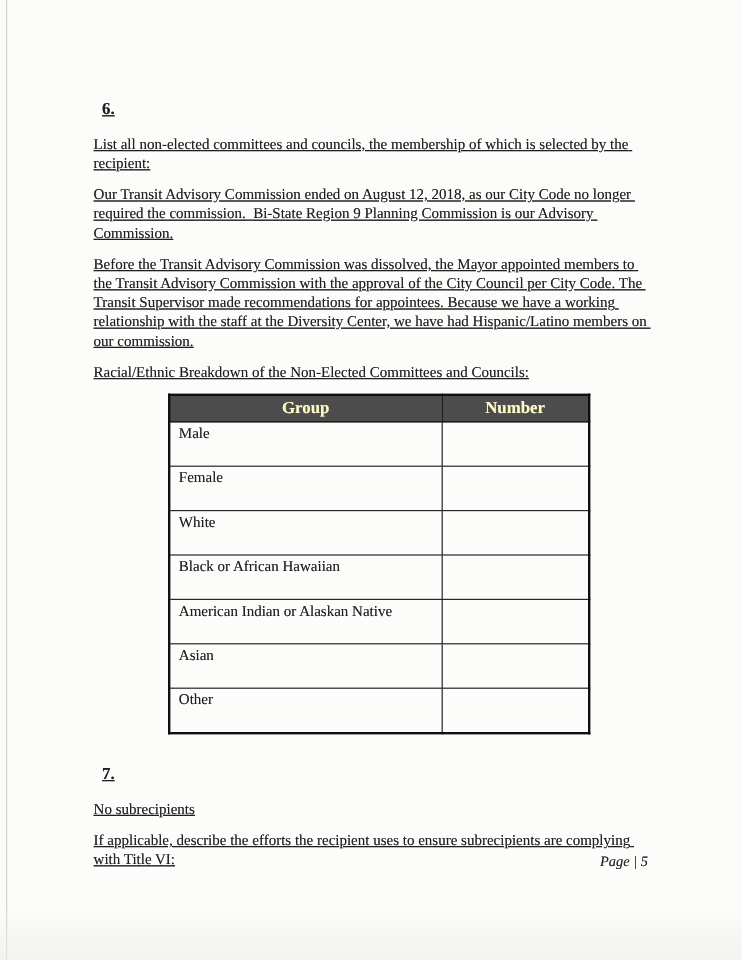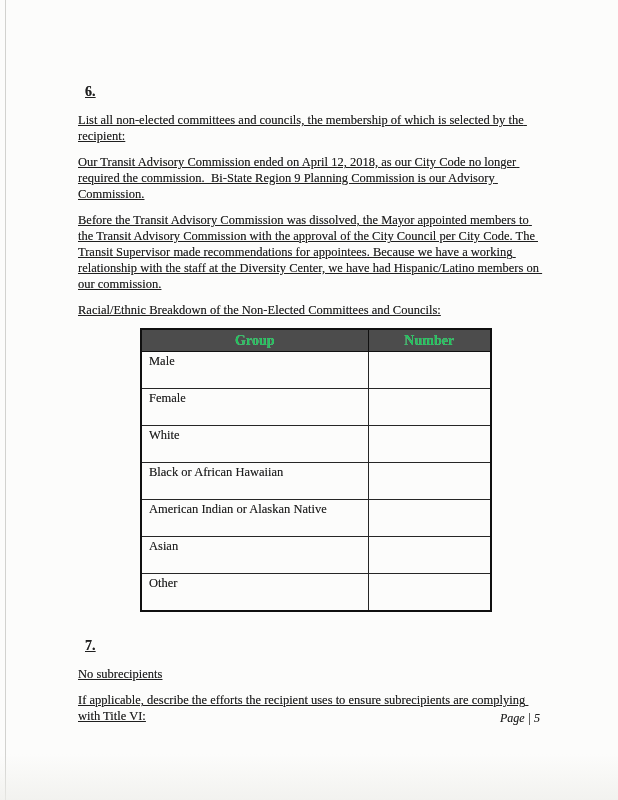--- a/index.html
+++ b/index.html
@@ -66,21 +66,21 @@
     border-collapse: collapse;
     margin-left: 62px;
     width: 350px;
     table-layout: fixed;
     border: 2px solid #101010;
   }
   table.breakdown col.col-group  { width: 227px; }
   table.breakdown col.col-number { width: 123px; }
   table.breakdown th {
     background: #4c4c4c;
-    color: #22c55e;
+    color: #fef9c3;
     font-size: 14px;
     font-weight: bold;
     text-align: center;
     padding: 2px 4px;
     border: 1px solid #101010;
     line-height: 17px;
     text-shadow: 0 0 0.6px rgba(255,255,255,0.6);
   }
   table.breakdown td {
     font-size: 12.5px;
@@ -106,21 +106,21 @@
 </head>
 <body>
 
 <div class="scan-edge"></div>
 
 <div class="page-content">
 
   <div class="doc-text">
     <div class="section-heading">6.</div>
     <p class="para">List all non-elected committees and councils, the membership of which is selected by the recipient:</p>
-    <p class="para">Our Transit Advisory Commission ended on April 12, 2018, as our City Code no longer required the commission.  Bi-State Region 9 Planning Commission is our Advisory Commission.</p>
+    <p class="para">Our Transit Advisory Commission ended on August 12, 2018, as our City Code no longer required the commission.  Bi-State Region 9 Planning Commission is our Advisory Commission.</p>
     <p class="para">Before the Transit Advisory Commission was dissolved, the Mayor appointed members to the Transit Advisory Commission with the approval of the City Council per City Code. The Transit Supervisor made recommendations for appointees. Because we have a working relationship with the staff at the Diversity Center, we have had Hispanic/Latino members on our commission.</p>
   </div>
 
   <div class="doc-text">
     <p class="para table-caption">Racial/Ethnic Breakdown of the Non-Elected Committees and Councils:</p>
 
     <table class="breakdown">
       <colgroup>
         <col class="col-group">
         <col class="col-number">

